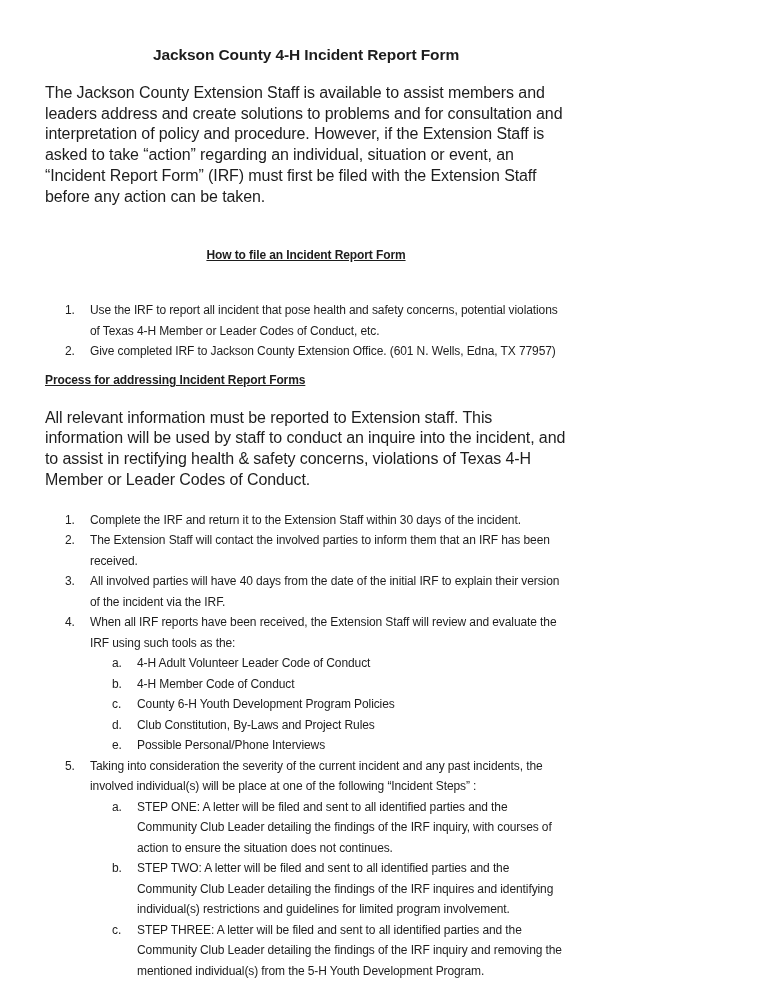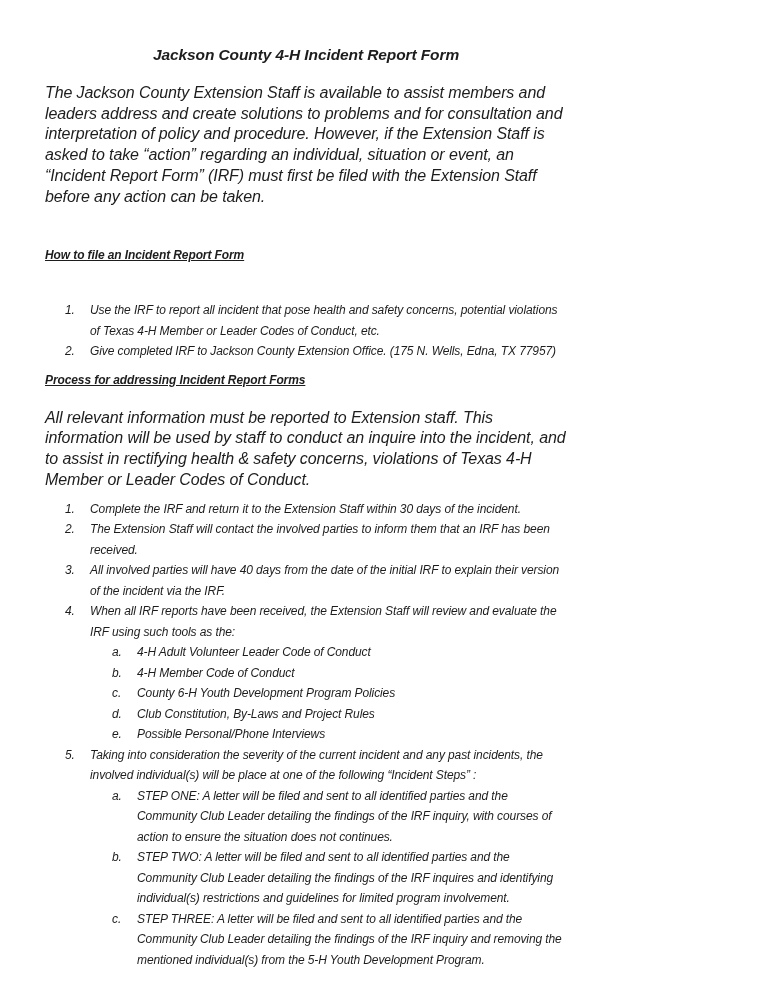--- a/index.html
+++ b/index.html
@@ -14,21 +14,20 @@
     font-family: "Liberation Sans", "DejaVu Sans", sans-serif;
     color: #1d1d1d;
     -webkit-font-smoothing: antialiased;
   }
   .page {
     box-sizing: border-box;
     width: 612px;
     height: 994px;
     padding: 44px 45px 0 45px;
     background: #ffffff;
-    font-style: italic;
   }
   .title {
     font-size: 15.5px;
     font-weight: 700;
     text-align: center;
     line-height: 22px;
     margin: 0 0 17px 0;
     letter-spacing: -0.1px;
   }
   .para {
@@ -41,26 +40,27 @@
   .heading {
     font-size: 12px;
     font-weight: 700;
     text-decoration: underline;
     line-height: 18px;
     margin: 0;
     letter-spacing: -0.1px;
   }
   .heading.first {
     margin: 39px 0 18px 0;
+    text-align: center;
   }
   .heading.second {
     margin: 0 0 19px 0;
   }
   .para.process-intro {
-    margin-bottom: 8px;
+    margin-bottom: 19px;
   }
   ol.num, ol.alpha {
     list-style: none;
     margin: 0;
     padding: 0;
     font-size: 12px;
     line-height: 20.5px;
     letter-spacing: -0.1px;
   }
   ol.num { counter-reset: num; }
@@ -98,21 +98,21 @@
 
   <p class="para intro">The Jackson County Extension Staff is available to assist members and leaders address and create solutions to problems and for consultation and interpretation of policy and procedure.  However, if the Extension Staff is asked to take “action” regarding an individual, situation or event, an “Incident Report Form” (IRF) must first be filed with the Extension Staff before any action can be taken.</p>
 
   <h2 class="heading first">How to file an Incident Report Form</h2>
 
   <ol class="num file-list">
     <li>
       <span>Use the IRF to report all incident that pose health and safety concerns, potential violations of Texas 4-H Member or Leader Codes of Conduct, etc.</span>
     </li>
     <li>
-      <span>Give completed IRF to Jackson County Extension Office. (175 N. Wells, Edna, TX 77957)</span>
+      <span>Give completed IRF to Jackson County Extension Office. (601 N. Wells, Edna, TX 77957)</span>
     </li>
   </ol>
 
   <h2 class="heading second">Process for addressing Incident Report Forms</h2>
 
   <p class="para process-intro">All relevant information must be reported to Extension staff.  This information will be used by staff to conduct an inquire into the incident, and to assist in rectifying health &amp; safety concerns, violations of Texas 4-H Member or Leader Codes of Conduct.</p>
 
   <ol class="num process-list">
     <li>
       <span>Complete the IRF and return it to the Extension Staff within 30 days of the incident.</span>

